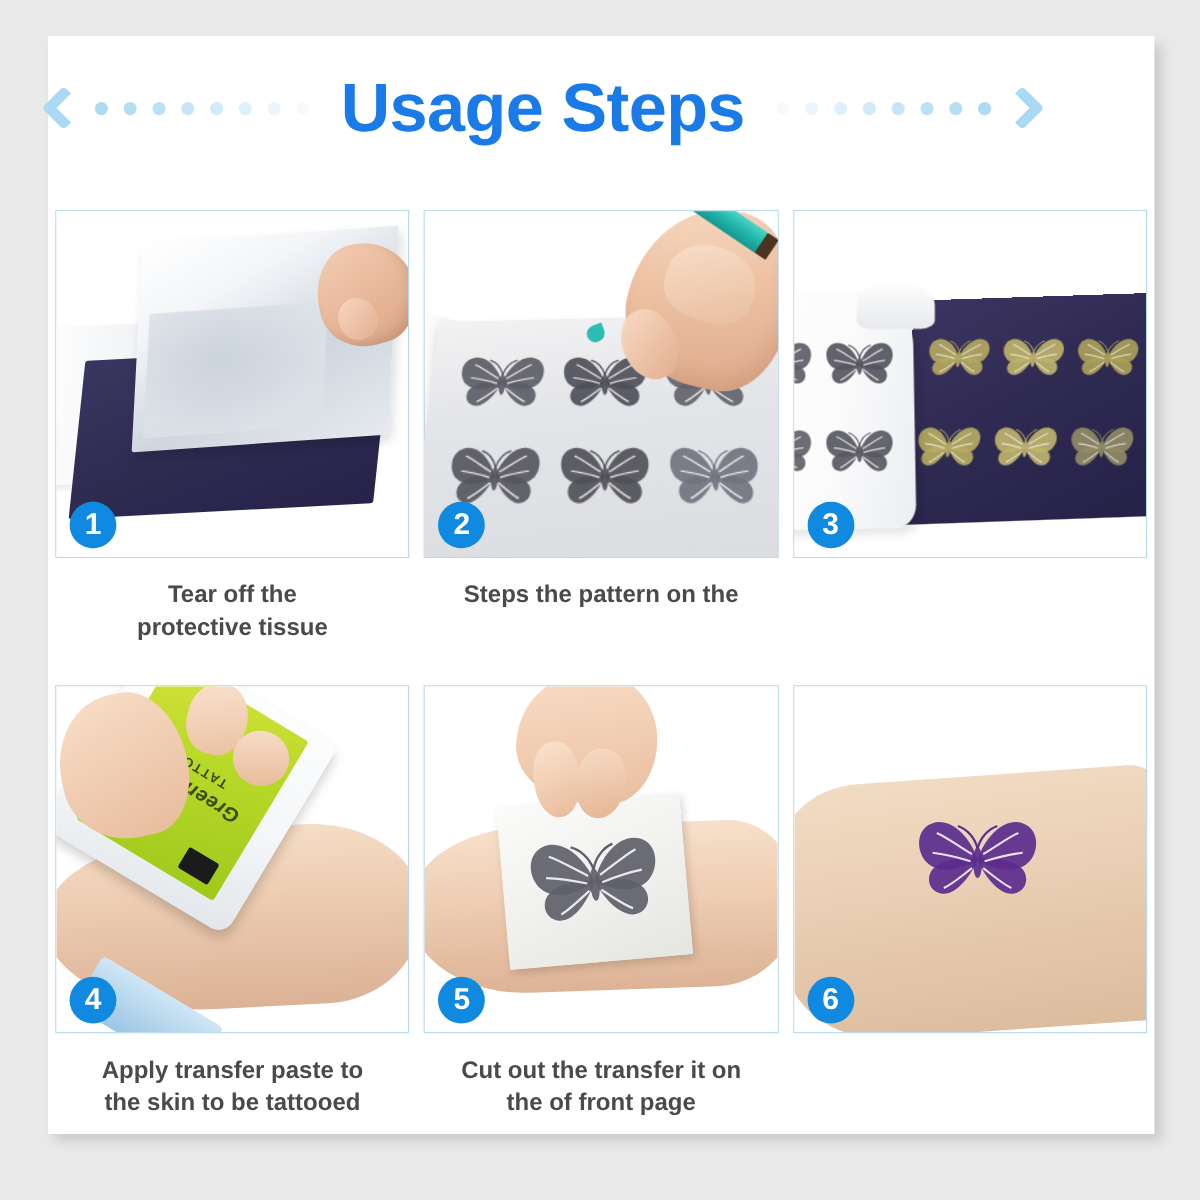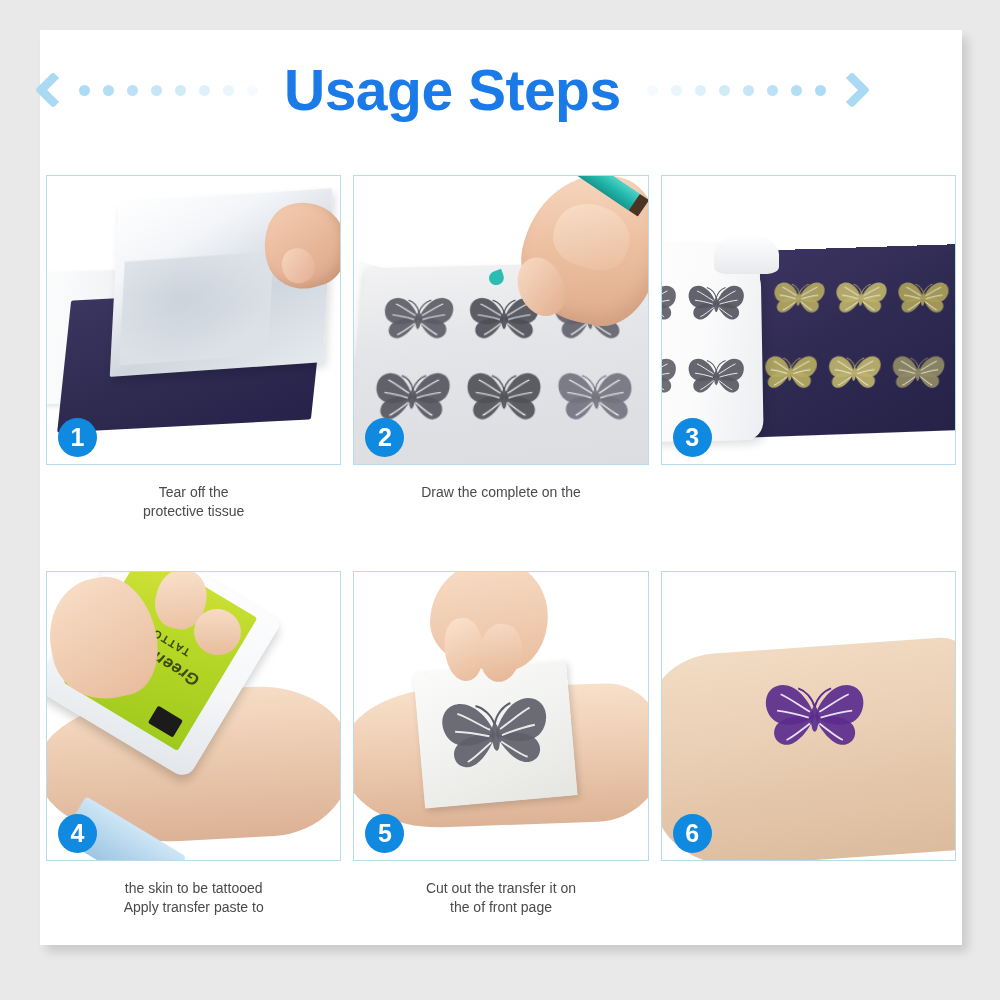--- a/index.html
+++ b/index.html
@@ -91,23 +91,23 @@
     align-items: center;
     justify-content: center;
     z-index: 40;
     line-height: 1;
   }
 
   .caption {
     margin-top: 18px;
     text-align: center;
     color: #4a4a4a;
-    font-size: 14px;
+    font-size: 20px;
     line-height: 1.35;
-    font-weight: normal;
+    font-weight: bold;
     padding: 0 6px;
     height: 80px;
   }
 
   
   .p1-navy {
     position: absolute;
     left: 6%; top: 41%;
     width: 86%; height: 46%;
     background: linear-gradient(160deg,#3b3660 0%,#2e2a50 55%,#26224a 100%);
@@ -541,21 +541,21 @@
           </div>
           <div class="p2-pencil"></div>
           <div class="p2-tip"></div>
           <div class="p2-hand"></div>
           <div class="p2-knuckles"></div>
           <div class="p2-thumb"></div>
         </div>
         <div class="badge">2</div>
       </div>
       <div class="caption">
-        <div>Draw the complete on the</div>
+        <div>Steps the pattern on the</div>
       </div>
     </div>
 
     <div class="step">
       <div class="frame">
         <div class="photo">
           <div class="p3-navy"></div>
           <div class="p3-gold">
             <svg class="bfly" viewBox="0 0 100 80" style="color:#b2a75f">
                 <use href="#bfly-sym"></use>
@@ -611,22 +611,22 @@
               <div class="p4-chip"></div>
             </div>
           </div>
           <div class="p4-hand"></div>
           <div class="p4-thumb"></div>
           <div class="p4-finger2"></div>
         </div>
         <div class="badge">4</div>
       </div>
       <div class="caption">
+        <div>Apply transfer paste to</div>
         <div>the skin to be tattooed</div>
-        <div>Apply transfer paste to</div>
       </div>
     </div>
 
     <div class="step">
       <div class="frame">
         <div class="photo">
           <div class="p5-arm"></div>
           <div class="p5-paper">
             <svg viewBox="0 0 100 80" style="width:82%;height:82%;color:#5f5f6b">
                 <use href="#bfly-sym"></use>

